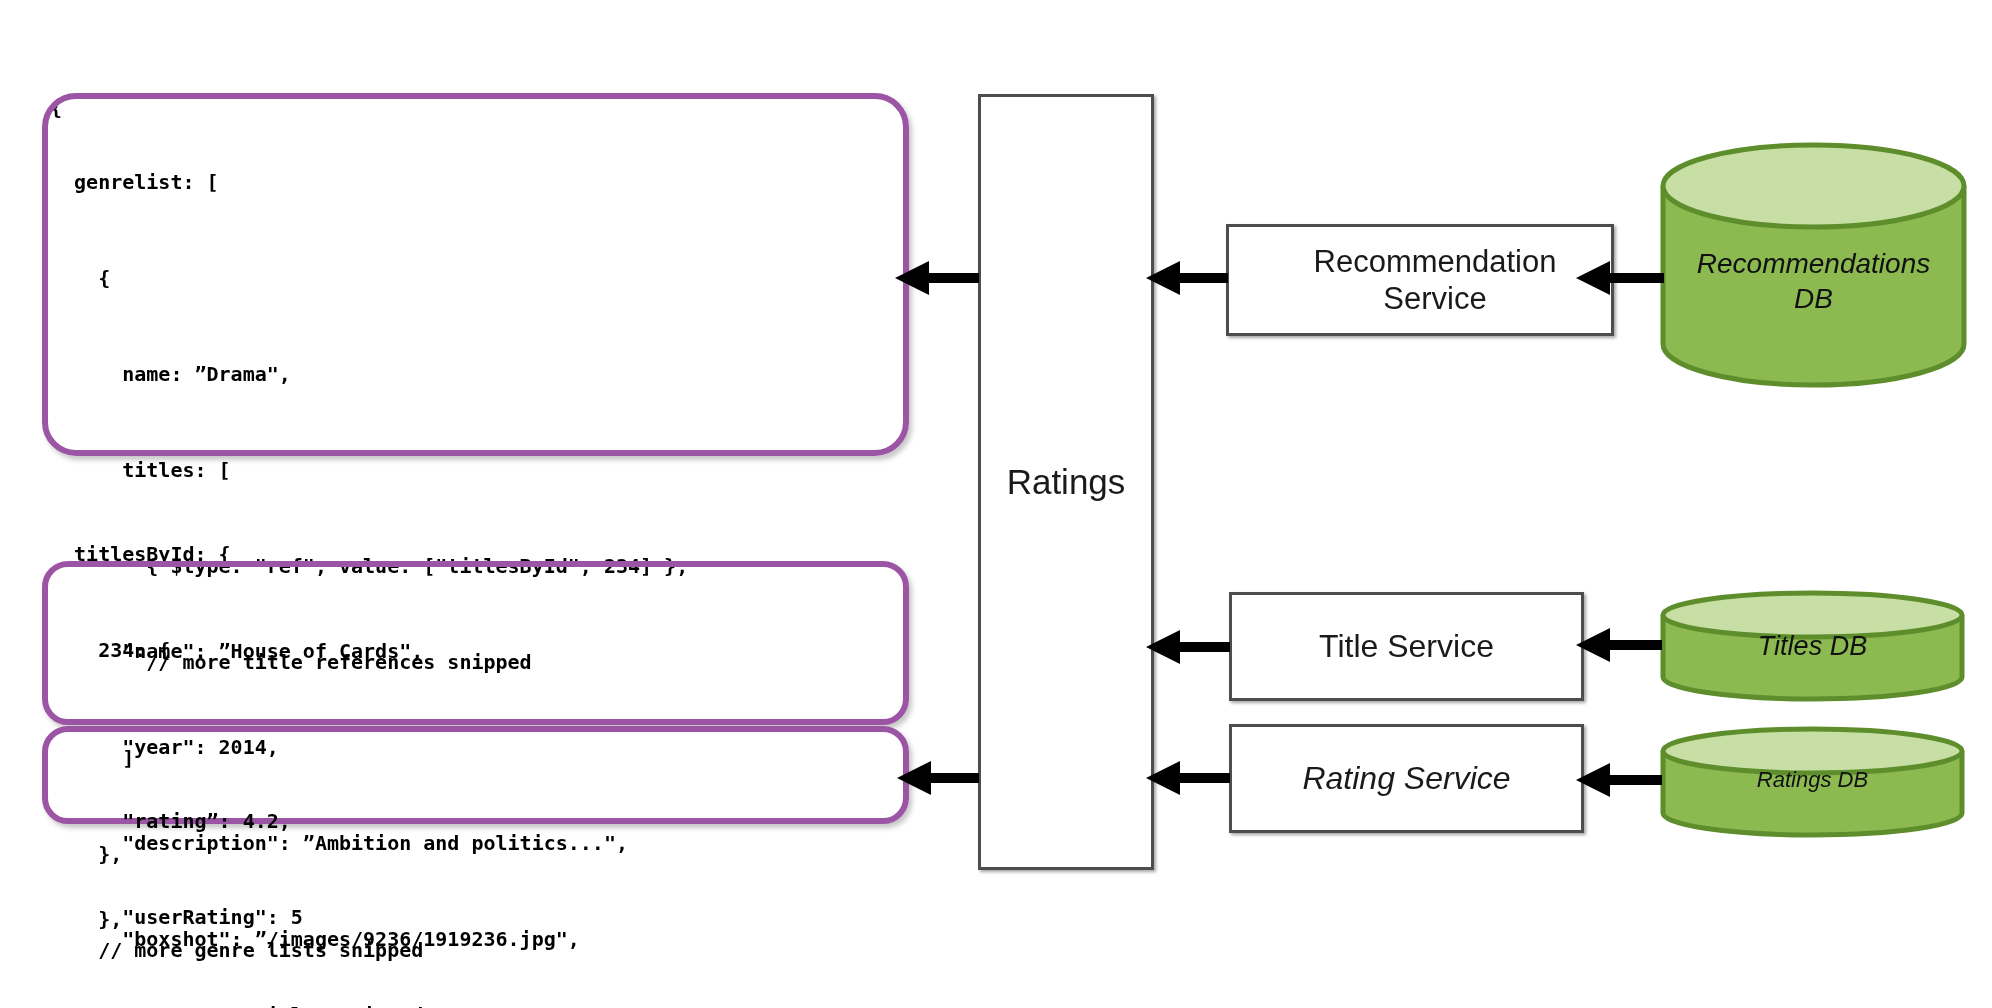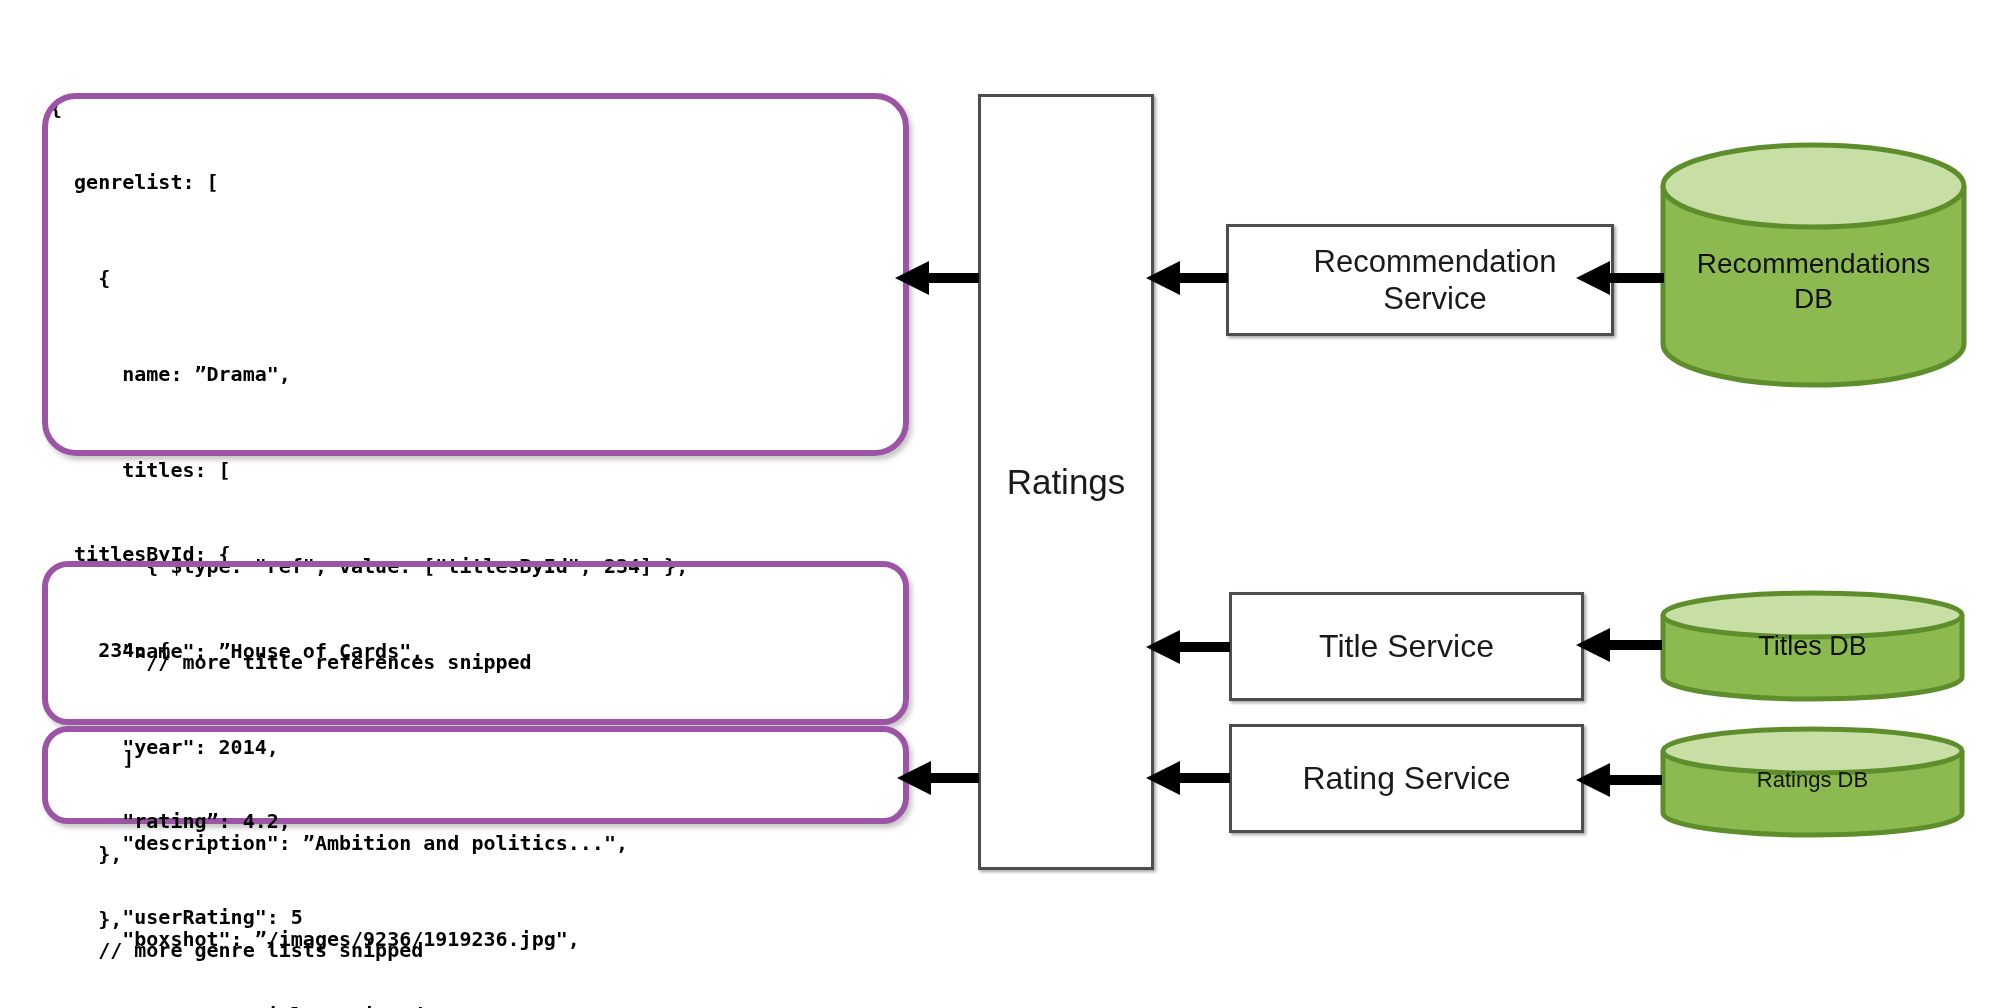--- a/index.html
+++ b/index.html
@@ -26,25 +26,25 @@
   
   .rectnode{
     position:absolute;background:#ffffff;border:3px solid #4d4d4d;
     box-shadow:2px 2px 3px rgba(0,0,0,0.35);
     display:flex;align-items:center;justify-content:center;
     text-align:center;color:#1a1a1a;
   }
   #router{left:978px;top:94px;width:170px;height:770px;font-size:35px;}
   #svc-rec{left:1226px;top:224px;width:352px;height:106px;font-size:31px;line-height:1.2;padding-left:30px;}
   #svc-title{left:1229px;top:592px;width:349px;height:103px;font-size:32px;}
-  #svc-rating{left:1229px;top:724px;width:349px;height:103px;font-size:32px;}
+  #svc-rating{left:1229px;top:724px;width:349px;height:103px;font-size:32px;font-style:italic;}
   
   .dbwrap{position:absolute;}
   .dblabel{
-    position:absolute;text-align:center;color:#111;line-height:1.25;
+    position:absolute;text-align:center;color:#111;line-height:1.25;font-style:italic;
   }
   #db-rec-label{left:1660px;top:246px;width:307px;font-size:28px;}
   #db-titles-label{left:1660px;top:630px;width:305px;font-size:27px;}
   #db-ratings-label{left:1660px;top:766px;width:305px;font-size:22px;}
   
   .arrow{position:absolute;height:42px;}
 </style>
 </head>
 <body>
 

